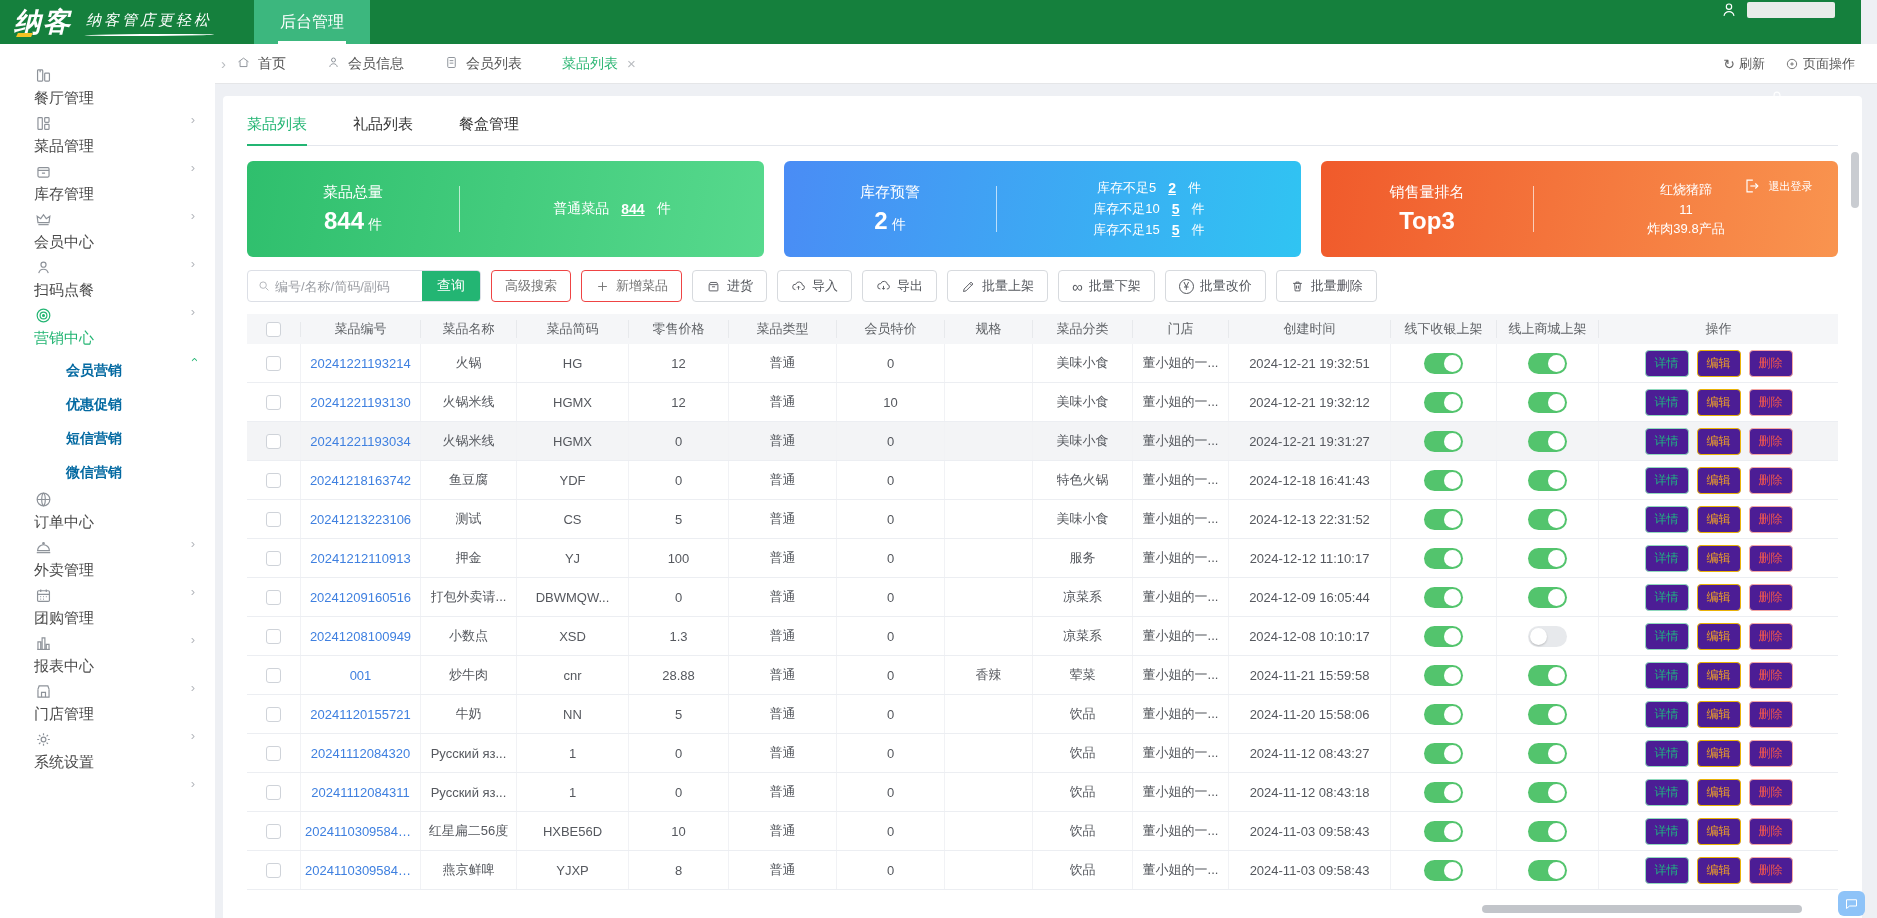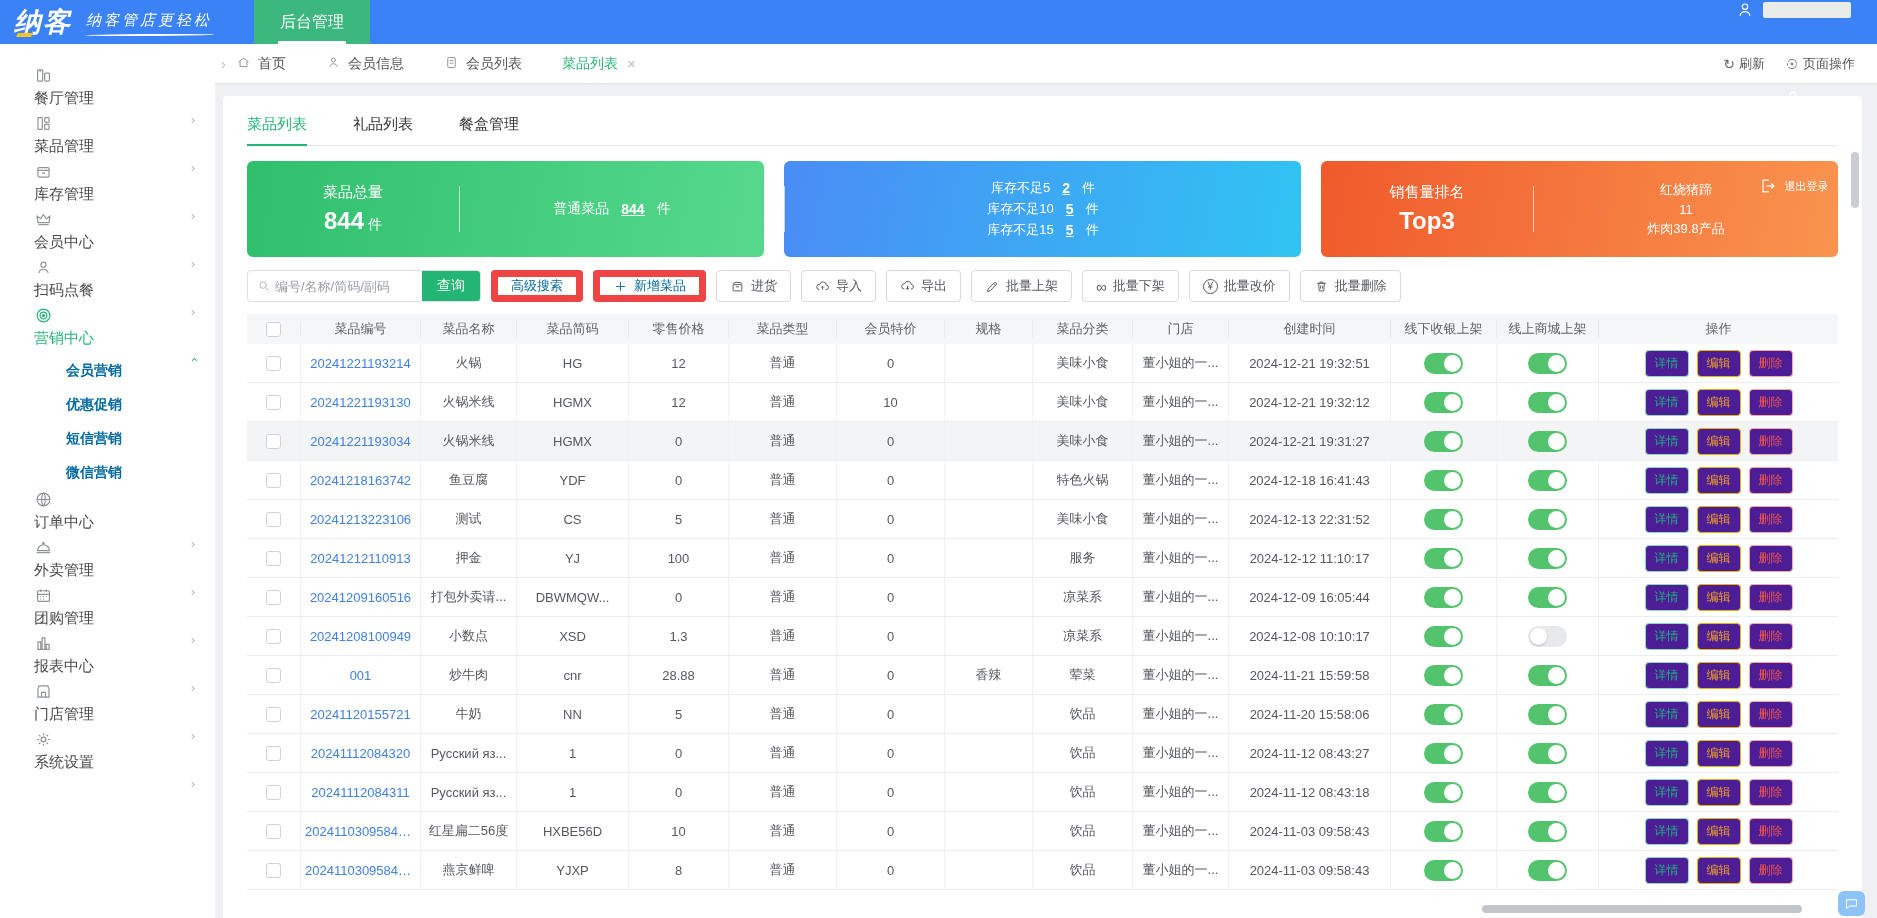--- a/index.html
+++ b/index.html
@@ -1,21 +1,21 @@
 <!DOCTYPE html>
 <html><head>
 <meta charset="utf-8">
 <style>
   * { box-sizing: border-box; margin: 0; padding: 0; }
   html,body { width:1877px; height:918px; overflow:hidden; }
   body { font-family:"Liberation Sans","DejaVu Sans",sans-serif; background:#eef0f4; position:relative; color:#333; }
   svg { display:block; }
 
   
-  .topbar { position:absolute; left:0; top:0; right:0; height:44px; background:#3b82f6; color:#fff; display:flex; align-items:stretch; z-index:5; }
+  .topbar { position:absolute; left:0; top:0; right:16px; height:44px; background:#15803d; color:#fff; display:flex; align-items:stretch; z-index:5; }
   .logo { display:flex; align-items:center; padding:0 16px 0 14px; gap:14px; }
   .logo-text { font-size:27px; font-weight:bold; font-style:italic; letter-spacing:2px; position:relative; }
   .logo-text::after { content:""; position:absolute; left:3px; bottom:3px; width:15px; height:4px; background:#f5c324; transform:skewX(-25deg); }
   .slogan { font-size:15px; font-style:italic; letter-spacing:3px; position:relative; padding-bottom:4px; }
   .slogan::after { content:""; position:absolute; left:-2px; right:-2px; bottom:-2px; height:2px; background:#fff; border-radius:100% 40% 100% 40%; }
   .nav-tab { margin-left:26px; padding:0 26px; background:#3cb77e; display:flex; align-items:center; font-size:16px; position:relative; }
   .nav-tab::after { content:""; position:absolute; bottom:0; left:24px; right:24px; height:3px; background:#fff; }
   .topbar-right { margin-left:auto; display:flex; align-items:center; gap:16px; padding-right:26px; font-size:11px;flex-direction:column; }
   .user-area { display:flex; align-items:center; gap:8px; position:relative; }
   .redacted-strip { position:absolute; top:-14px; left:18px; width:92px; height:8px; background:#fff; opacity:.9; }
@@ -75,21 +75,21 @@
 
   
   .toolbar { display:flex; align-items:center; gap:10px; margin-top:13px; }
   .searchbox { display:flex; align-items:center; height:32px; border:1px solid #dcdfe6; border-radius:4px; background:#fff; width:234px; overflow:hidden; flex:none; }
   .searchbox .sic { margin:0 4px 0 9px; }
   .searchbox svg { width:14px; height:14px; stroke:#b0b3b8; fill:none; stroke-width:1.6; }
   .searchbox input { border:none; outline:none; flex:1; min-width:0; font-size:13px; color:#333; font-family:inherit; }
   .searchbox input::placeholder { color:#9a9da3; }
   .btn-query { height:32px; background:#23b573; color:#fff; border:none; padding:0 15px; font-size:14px; font-family:inherit; cursor:pointer; }
   .btn { height:32px; border-radius:4px; background:#fff; font-size:13px; padding:0 13px; display:flex; align-items:center; gap:6px; font-family:inherit; cursor:pointer; }
-  .btn.outline-green { border:7px solid #ef4444; color:#0369a1;text-align:center; }
+  .btn.outline-green { border:1px solid #ef4444; color:#737373;text-align:center; }
   .btn.default { border:1px solid #d7dade; color:#55585e; }
   .btn svg { width:15px; height:15px; stroke:currentColor; fill:none; stroke-width:1.5; }
   .glyph-ic { font-size:15px; line-height:1; }
   .yen-ic { width:15px; height:15px; border:1px solid currentColor; border-radius:50%; font-size:10px; display:flex; align-items:center; justify-content:center; }
 
   
   .tbl { margin-top:12px; --cols:54px 120px 96px 112px 100px 108px 108px 88px 100px 96px 162px 106px 102px 1fr; }
   .thead,.trow { display:grid; grid-template-columns:var(--cols); align-items:center; }
   .thead { background:#f5f6f8; height:30px; font-size:13px; color:#5f6266; }
   .thead .cell { border-right:1px solid #e7e9ec; }
@@ -390,20 +390,24 @@
         <div class="card-right">
           <div class="stat-line big-line">
             <span>普通菜品</span>
             <b>844</b>
             <span>件</span>
           </div>
         </div>
       </div>
 
       <div class="card blue">
+        <div class="card-left">
+          <div class="card-title">库存预警</div>
+          <div class="card-big"><span>2</span><span class="unit">件</span></div>
+        </div>
         <div class="card-div"></div>
         <div class="card-right">
           <div class="stat-line">
               <span>库存不足5</span>
               <b>2</b>
               <span>件</span>
             </div>
           <div class="stat-line">
               <span>库存不足10</span>
               <b>5</b>

